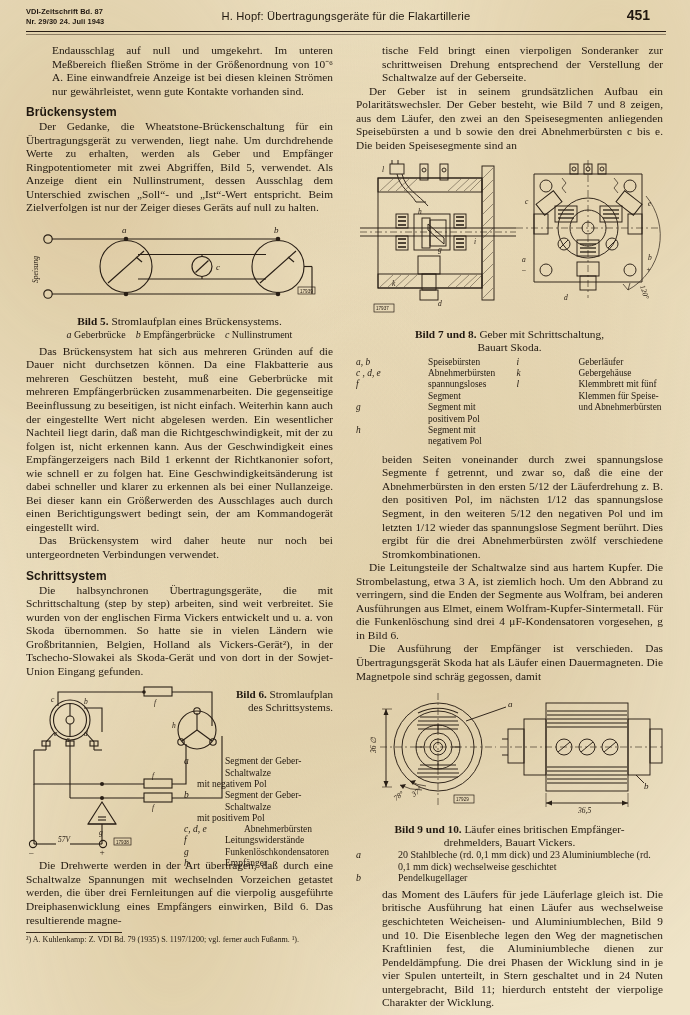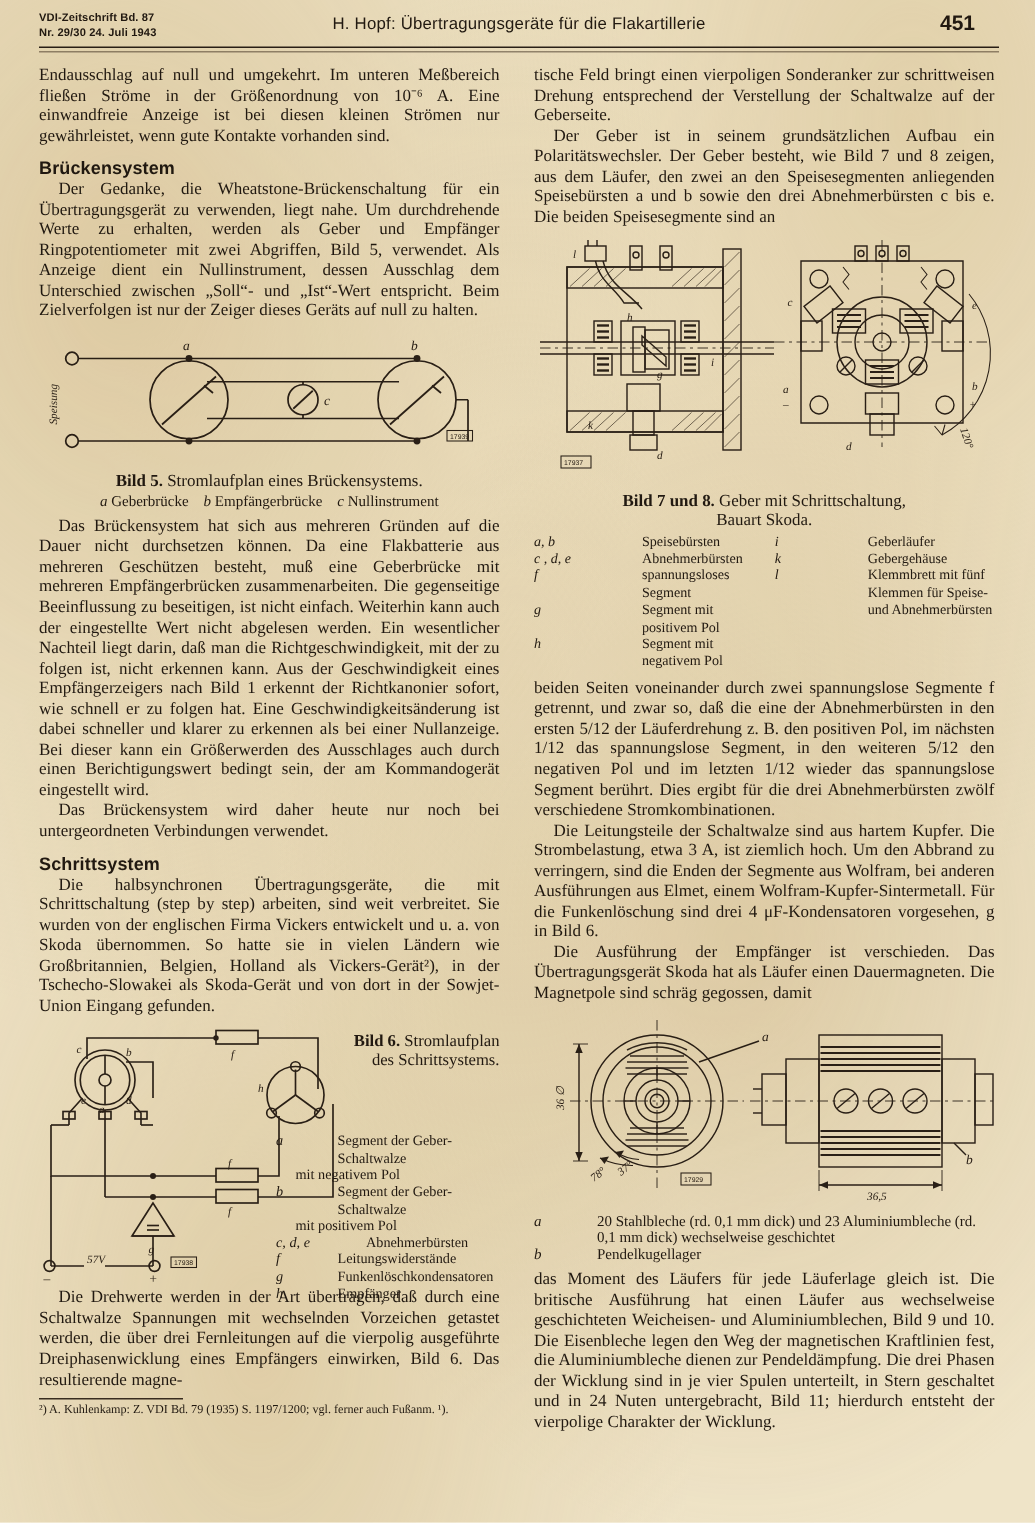--- a/index.html
+++ b/index.html
@@ -45,21 +45,21 @@
 
   p.body{
     margin:0 0 0 0;
     font-size:11.35px;
     line-height:13.55px;
     text-align:justify;
     text-indent:13px;
     hyphens:none;
     word-spacing:.2px;
   }
-  p.body.cont{text-indent:0;}
+  p.body.cont{text-indent:0;margin-left:26px;}
   h2.sec{
     font-family:"Liberation Sans",sans-serif;
     font-size:12px;font-weight:bold;
     margin:7px 0 1px 0;
     letter-spacing:.1px;
   }
   .sp{height:5px;}
 
   
   .fig{position:relative;margin:6px 0 0 0;}
@@ -648,20 +648,25 @@
           <line x1="191" y1="78" x2="271" y2="78"></line>
             <line x1="191" y1="82" x2="271" y2="82"></line>
           <line x1="191" y1="86" x2="271" y2="86"></line>
             <line x1="191" y1="90" x2="271" y2="90"></line>
           <line x1="191" y1="94" x2="271" y2="94"></line>
         </g>
         <text class="lbl-s" x="222" y="124">36,5</text>
         <text class="lbl" x="288" y="100">b</text>
       </svg>
 
+      <div class="figcap">
+        <b>Bild 9 und 10.</b>
+        <span>Läufer eines britischen Empfänger-</span><br>
+        <span>drehmelders, Bauart Vickers.</span>
+      </div>
       <div class="leg">
         <div class="leg-row">
           <span class="leg-key" style="flex:0 0 14px;width:14px">a</span>
           <span class="leg-val">20 Stahlbleche (rd. 0,1 mm dick) und 23 Aluminiumbleche (rd. 0,1 mm dick) wechselweise geschichtet</span>
         </div>
         <div class="leg-row">
           <span class="leg-key" style="flex:0 0 14px;width:14px">b</span>
           <span class="leg-val">Pendelkugellager</span>
         </div>
       </div>

